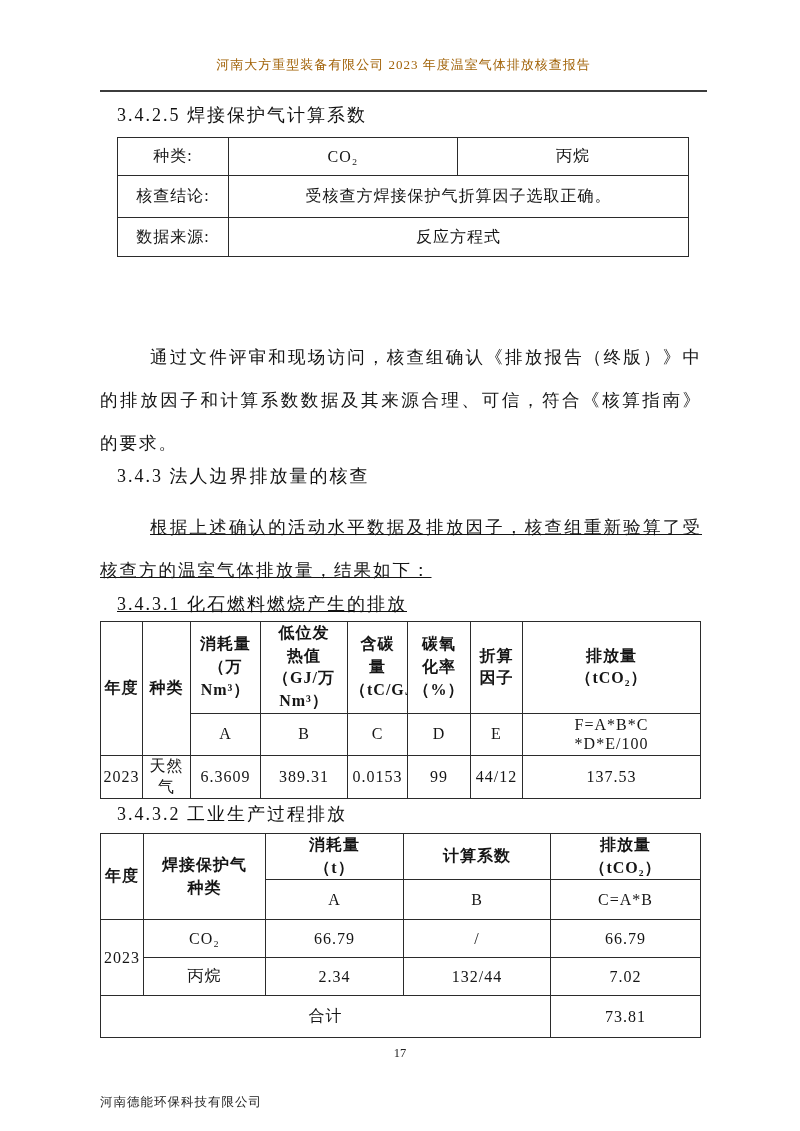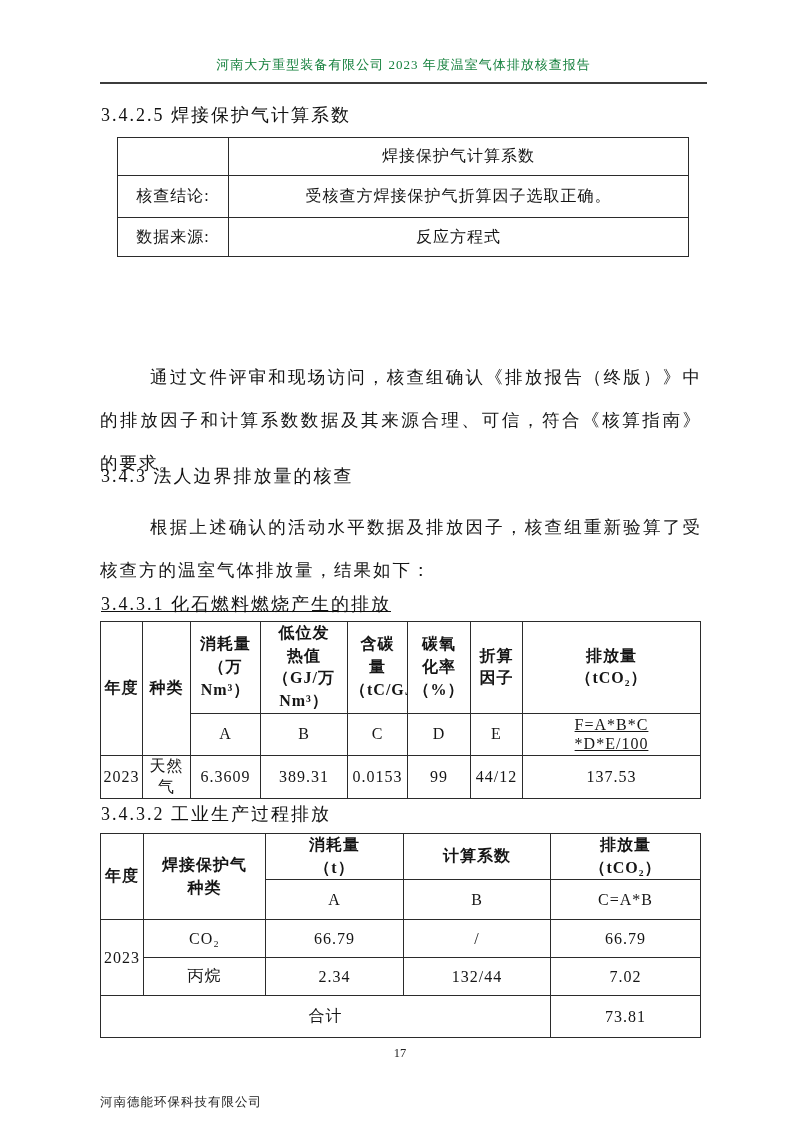--- a/index.html
+++ b/index.html
@@ -13,28 +13,28 @@
     overflow: hidden;
   }
   .abs { position: absolute; }
 
   
   .page-header {
     top: 56px; left: 100px; width: 607px;
     text-align: center;
     font-size: 13px;
     letter-spacing: 1px;
-    color: #15803d;
-    padding-bottom: 8px;
+    color: #a16207;
+    padding-bottom: 16px;
     border-bottom: 2px solid #3c3c3c;
   }
 
   
   .sec-heading {
-    left: 101px;
+    left: 117px;
     font-size: 18px;
     letter-spacing: 2px;
     color: #111;
     white-space: nowrap;
   }
 
   
   .body-par {
     left: 100px; width: 602px;
     font-size: 17.5px;
@@ -64,21 +64,21 @@
     font-weight: bold;
     font-size: 15px;
     line-height: 1.42;
     letter-spacing: 1px;
     white-space: pre-line;
   }
   td.left-cell {
     text-align: left;
     padding-left: 14px;
   }
-  td.prewrap { white-space: pre-line; line-height: 1.2; text-decoration: underline; }
+  td.prewrap { white-space: pre-line; line-height: 1.2; }
 
   #welding-table tr:nth-child(1) { height: 38px; }
   #welding-table tr:nth-child(2) { height: 42px; }
   #welding-table tr:nth-child(3) { height: 39px; }
   #welding-table tr:nth-child(4) { height: 37px; }
   #welding-table tr:nth-child(5) { height: 40px; }
 
   #fossil-table tr:nth-child(1) { height: 90px; }
   #fossil-table tr:nth-child(2) { height: 42px; }
   #fossil-table tr:nth-child(3) { height: 40px; }
@@ -115,42 +115,43 @@
   <span>3.4.2.5 焊接保护气计算系数</span>
 </div>
 
 <table class="doc-table abs" id="welding-table" style="top:137px; left:117px; width:571px;">
   <colgroup>
       <col style="width:111px">
       <col style="width:229px">
       <col style="width:231px">
     </colgroup>
   <tbody>
-      <tr>
-    <td></td>
-    <td colspan="2">焊接保护气计算系数</td>
+  <tr>
+    <td>种类:</td>
+    <td>CO₂</td>
+    <td>丙烷</td>
   </tr>
   <tr>
     <td>核查结论:</td>
     <td colspan="2" class="left-cell">受核查方焊接保护气折算因子选取正确。</td>
   </tr>
   <tr>
     <td>数据来源:</td>
     <td colspan="2" class="left-cell">反应方程式</td>
   </tr>
 </tbody>
   </table>
 
-<div class="abs body-par" style="top:356px;">通过文件评审和现场访问，核查组确认《排放报告（终版）》中的排放因子和计算系数数据及其来源合理、可信，符合《核算指南》的要求。</div>
+<div class="abs body-par" style="top:336px;">通过文件评审和现场访问，核查组确认《排放报告（终版）》中的排放因子和计算系数数据及其来源合理、可信，符合《核算指南》的要求。</div>
 
 <div class="abs sec-heading" style="top:464px;">
   <span>3.4.3 法人边界排放量的核查</span>
 </div>
 
-<div class="abs body-par" style="top:506px;">根据上述确认的活动水平数据及排放因子，核查组重新验算了受核查方的温室气体排放量，结果如下：</div>
+<div class="abs body-par" style="top:506px;text-decoration:underline;">根据上述确认的活动水平数据及排放因子，核查组重新验算了受核查方的温室气体排放量，结果如下：</div>
 
 <div class="abs sec-heading" style="top:592px;text-decoration:underline;">
   <span>3.4.3.1 化石燃料燃烧产生的排放</span>
 </div>
 
 <table class="doc-table abs" id="fossil-table" style="top:621px; left:100px; width:600px;">
   <colgroup>
     <col style="width:42px">
       <col style="width:48px">
       <col style="width:70px">

